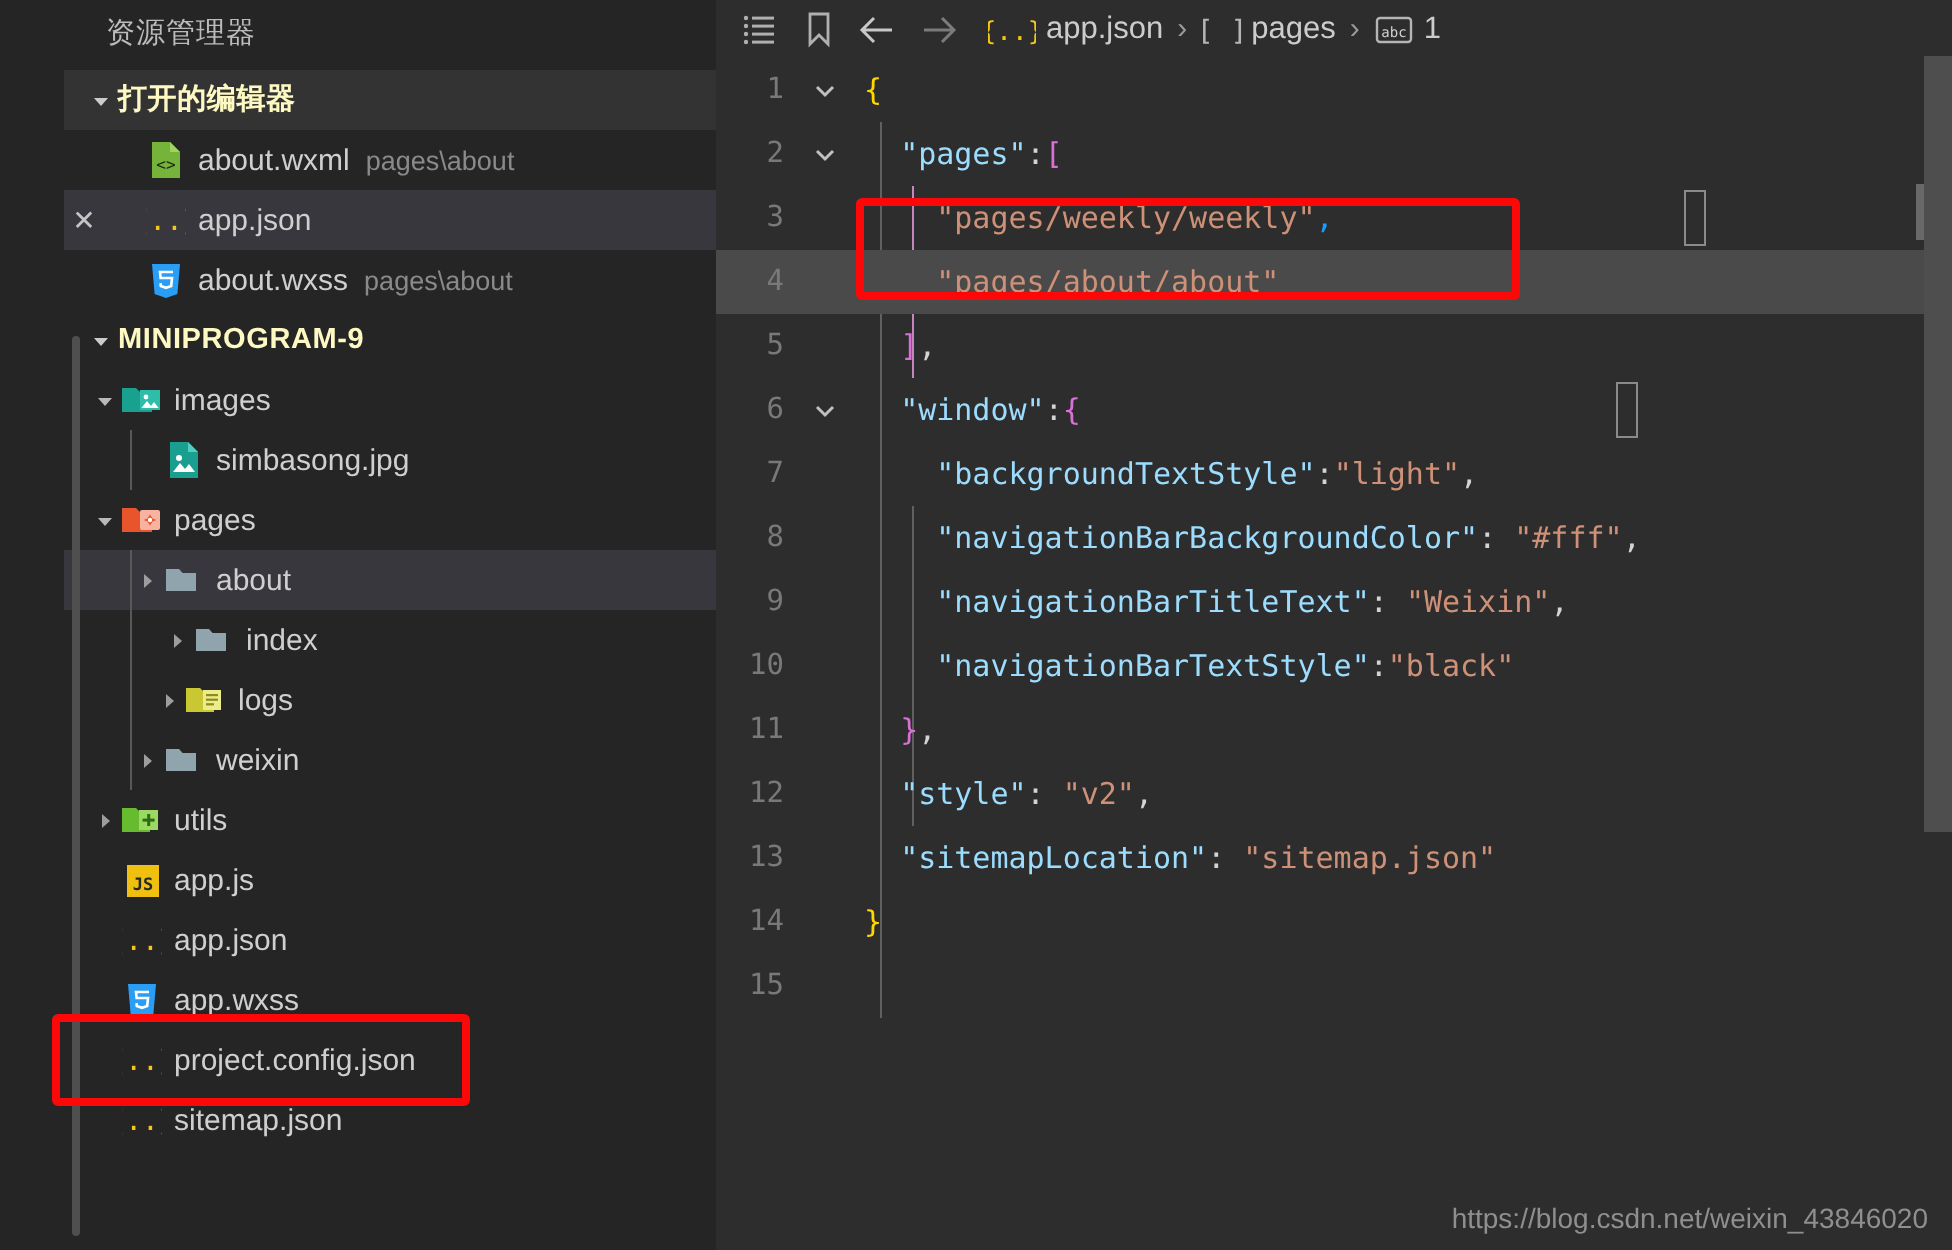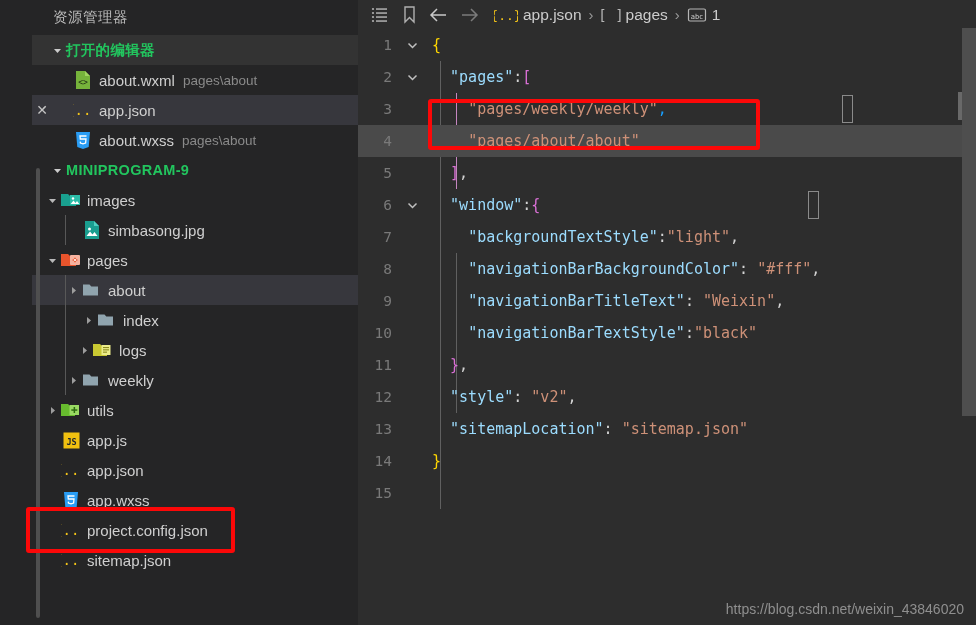--- a/index.html
+++ b/index.html
@@ -40,22 +40,22 @@
     font-size: 14.5px;
     letter-spacing: 0.5px;
     white-space: nowrap;
   }
   .sb-section {
     height: 30px;
     line-height: 30px;
     background: #333333;
     display: flex;
     align-items: center;
-    padding-left: 16px;
-    color: #22c55e;
+    padding-left: 9px;
+    color: #fef9c3;
     font-size: 14.5px;
     font-weight: bold;
     white-space: nowrap;
     box-sizing: border-box;
   }
   .sb-section.project { background: #252526; }
   .twisty {
     width: 18px;
     flex: 0 0 18px;
     display: flex;
@@ -454,21 +454,21 @@
           <span class="arrow">
             <svg width="11" height="11" viewBox="0 0 11 11">
               <path d="M4 2 L8 5.5 L4 9 Z" fill="#9d9d9d"></path>
             </svg>
           </span>
           <span class="ico">
             <svg width="22" height="18" viewBox="0 0 22 18">
               <path d="M2 3.5 H8.5 L10.3 5.5 H17 V14.5 H2 Z" fill="#90a4ae"></path>
             </svg>
           </span>
-          <span class="nm">weekly</span>
+          <span class="nm">weixin</span>
         </div>
         <div class="row" style="padding-left: 12px;">
           <span class="arrow">
             <svg width="11" height="11" viewBox="0 0 11 11">
               <path d="M4 2 L8 5.5 L4 9 Z" fill="#9d9d9d"></path>
             </svg>
           </span>
           <span class="ico">
             <svg width="22" height="18" viewBox="0 0 22 18">
               <path d="M1 3 H8 L10 5 H15 V15 H1 Z" fill="#67bb2e"></path>

